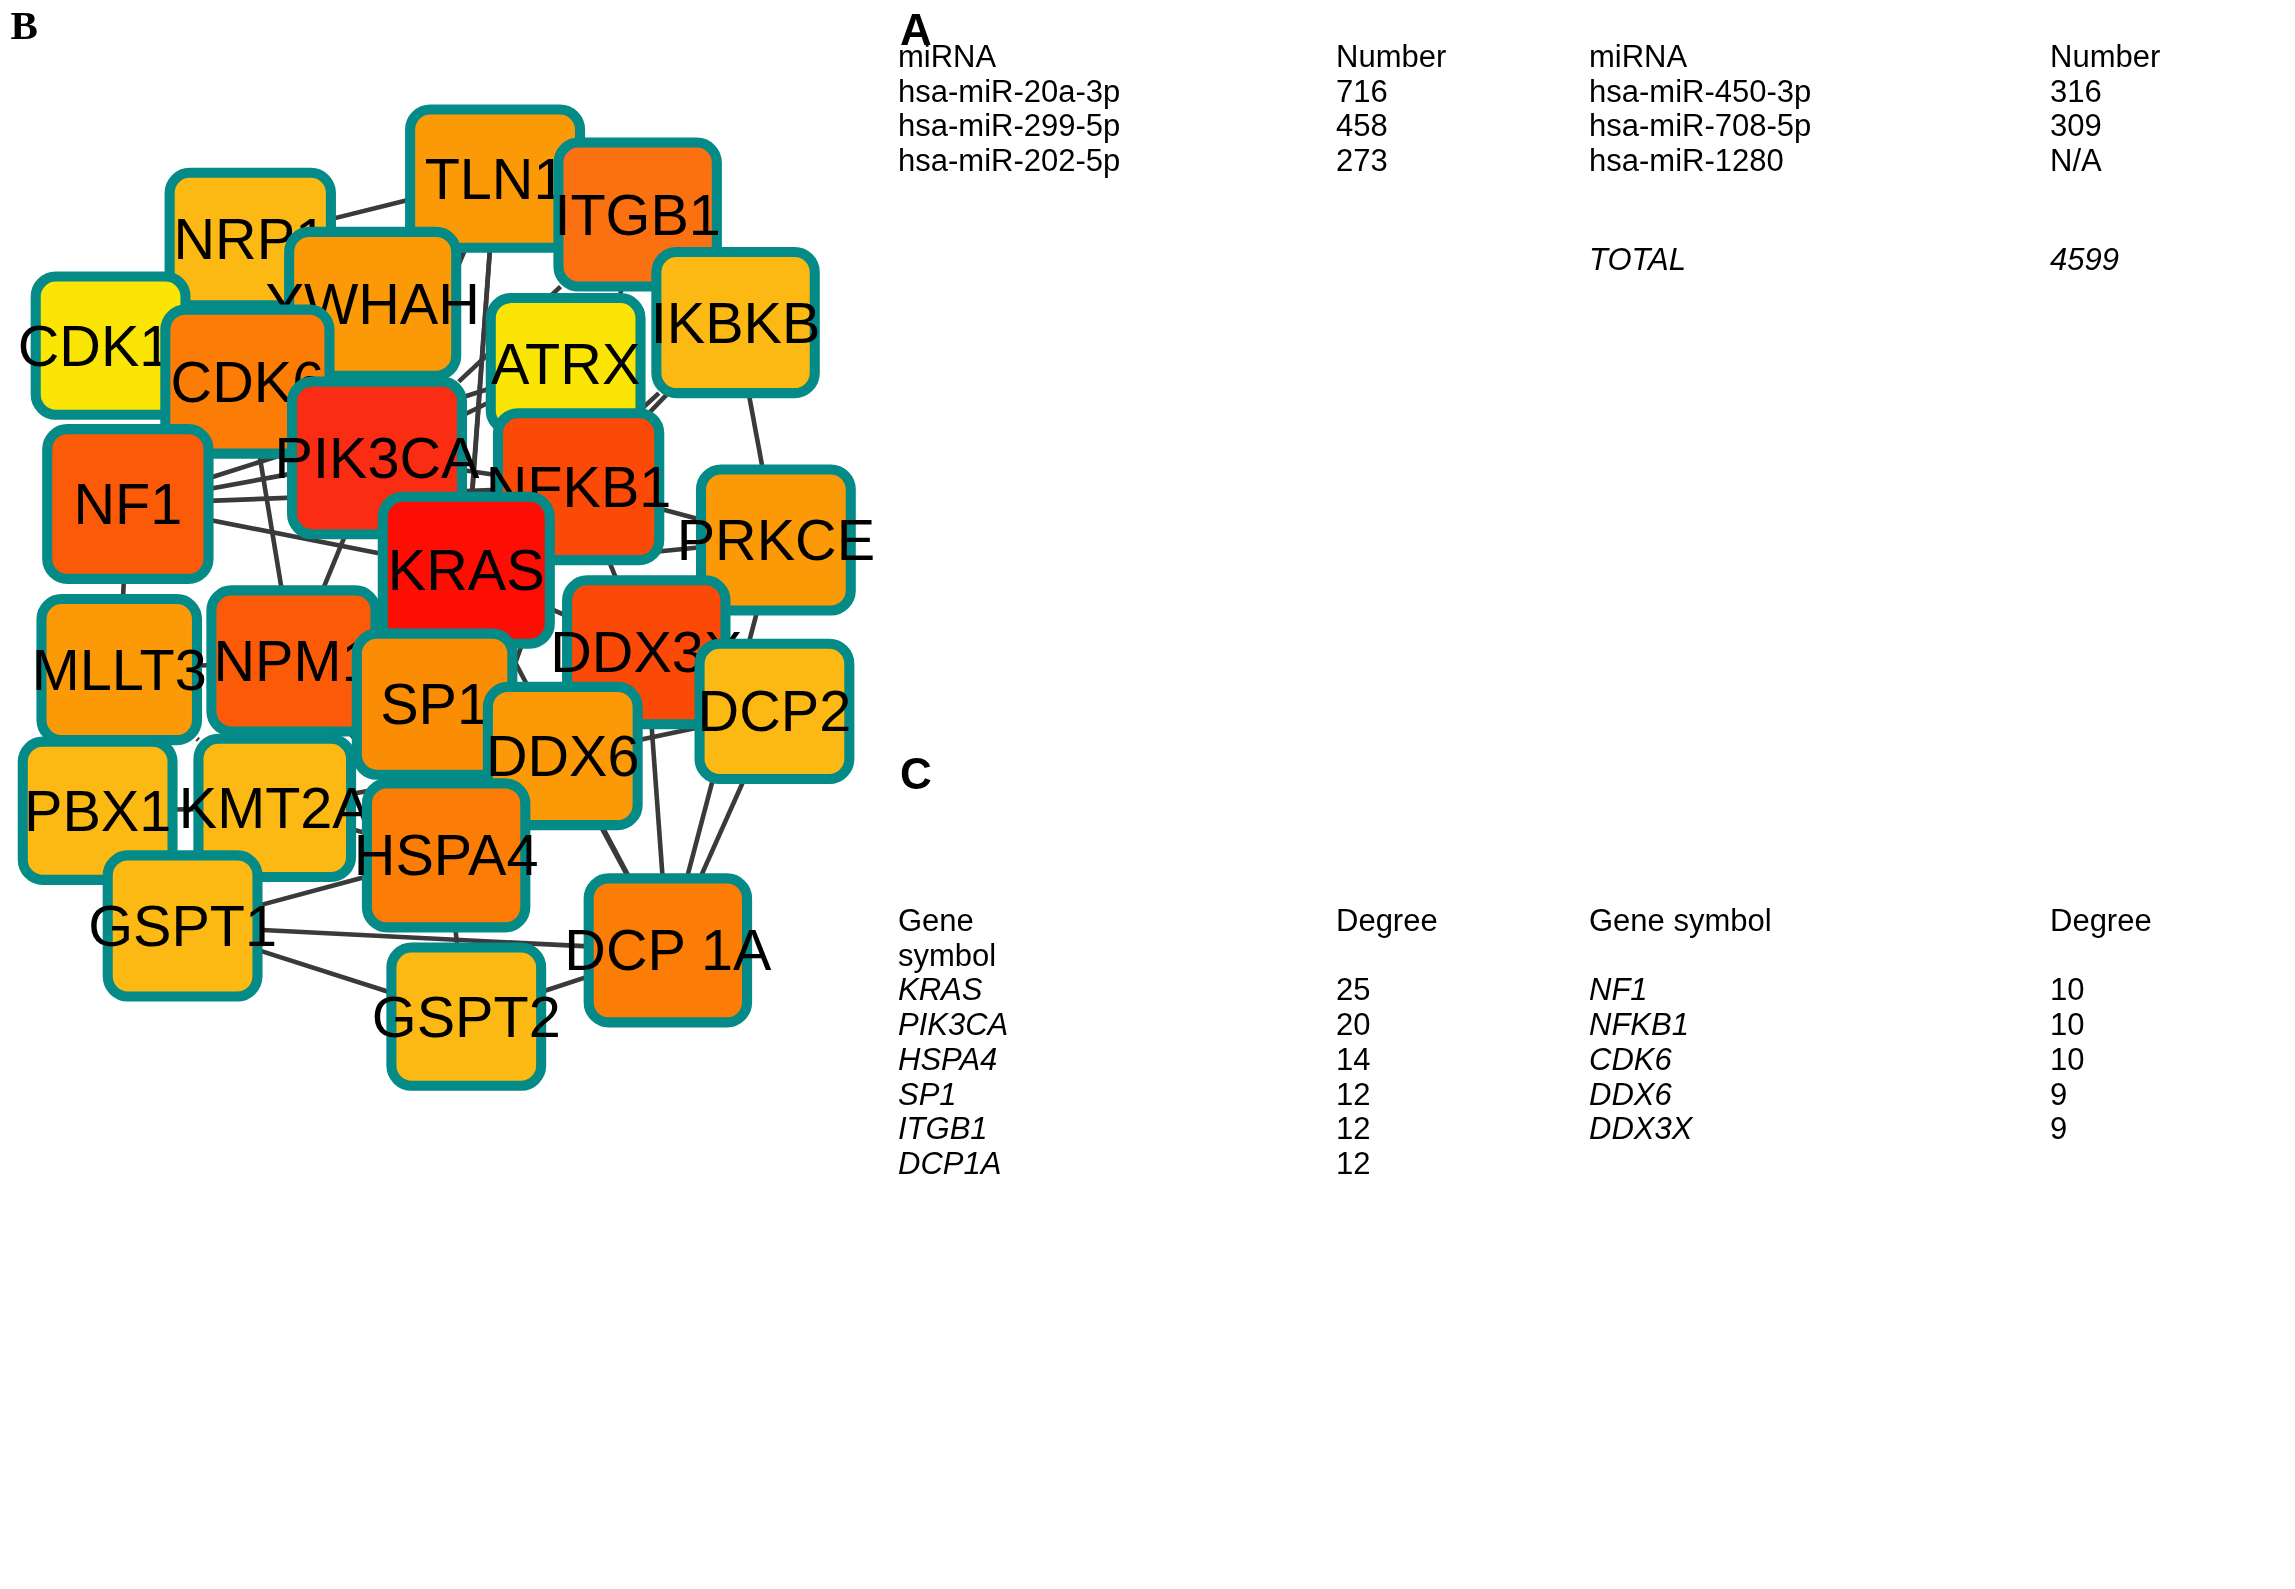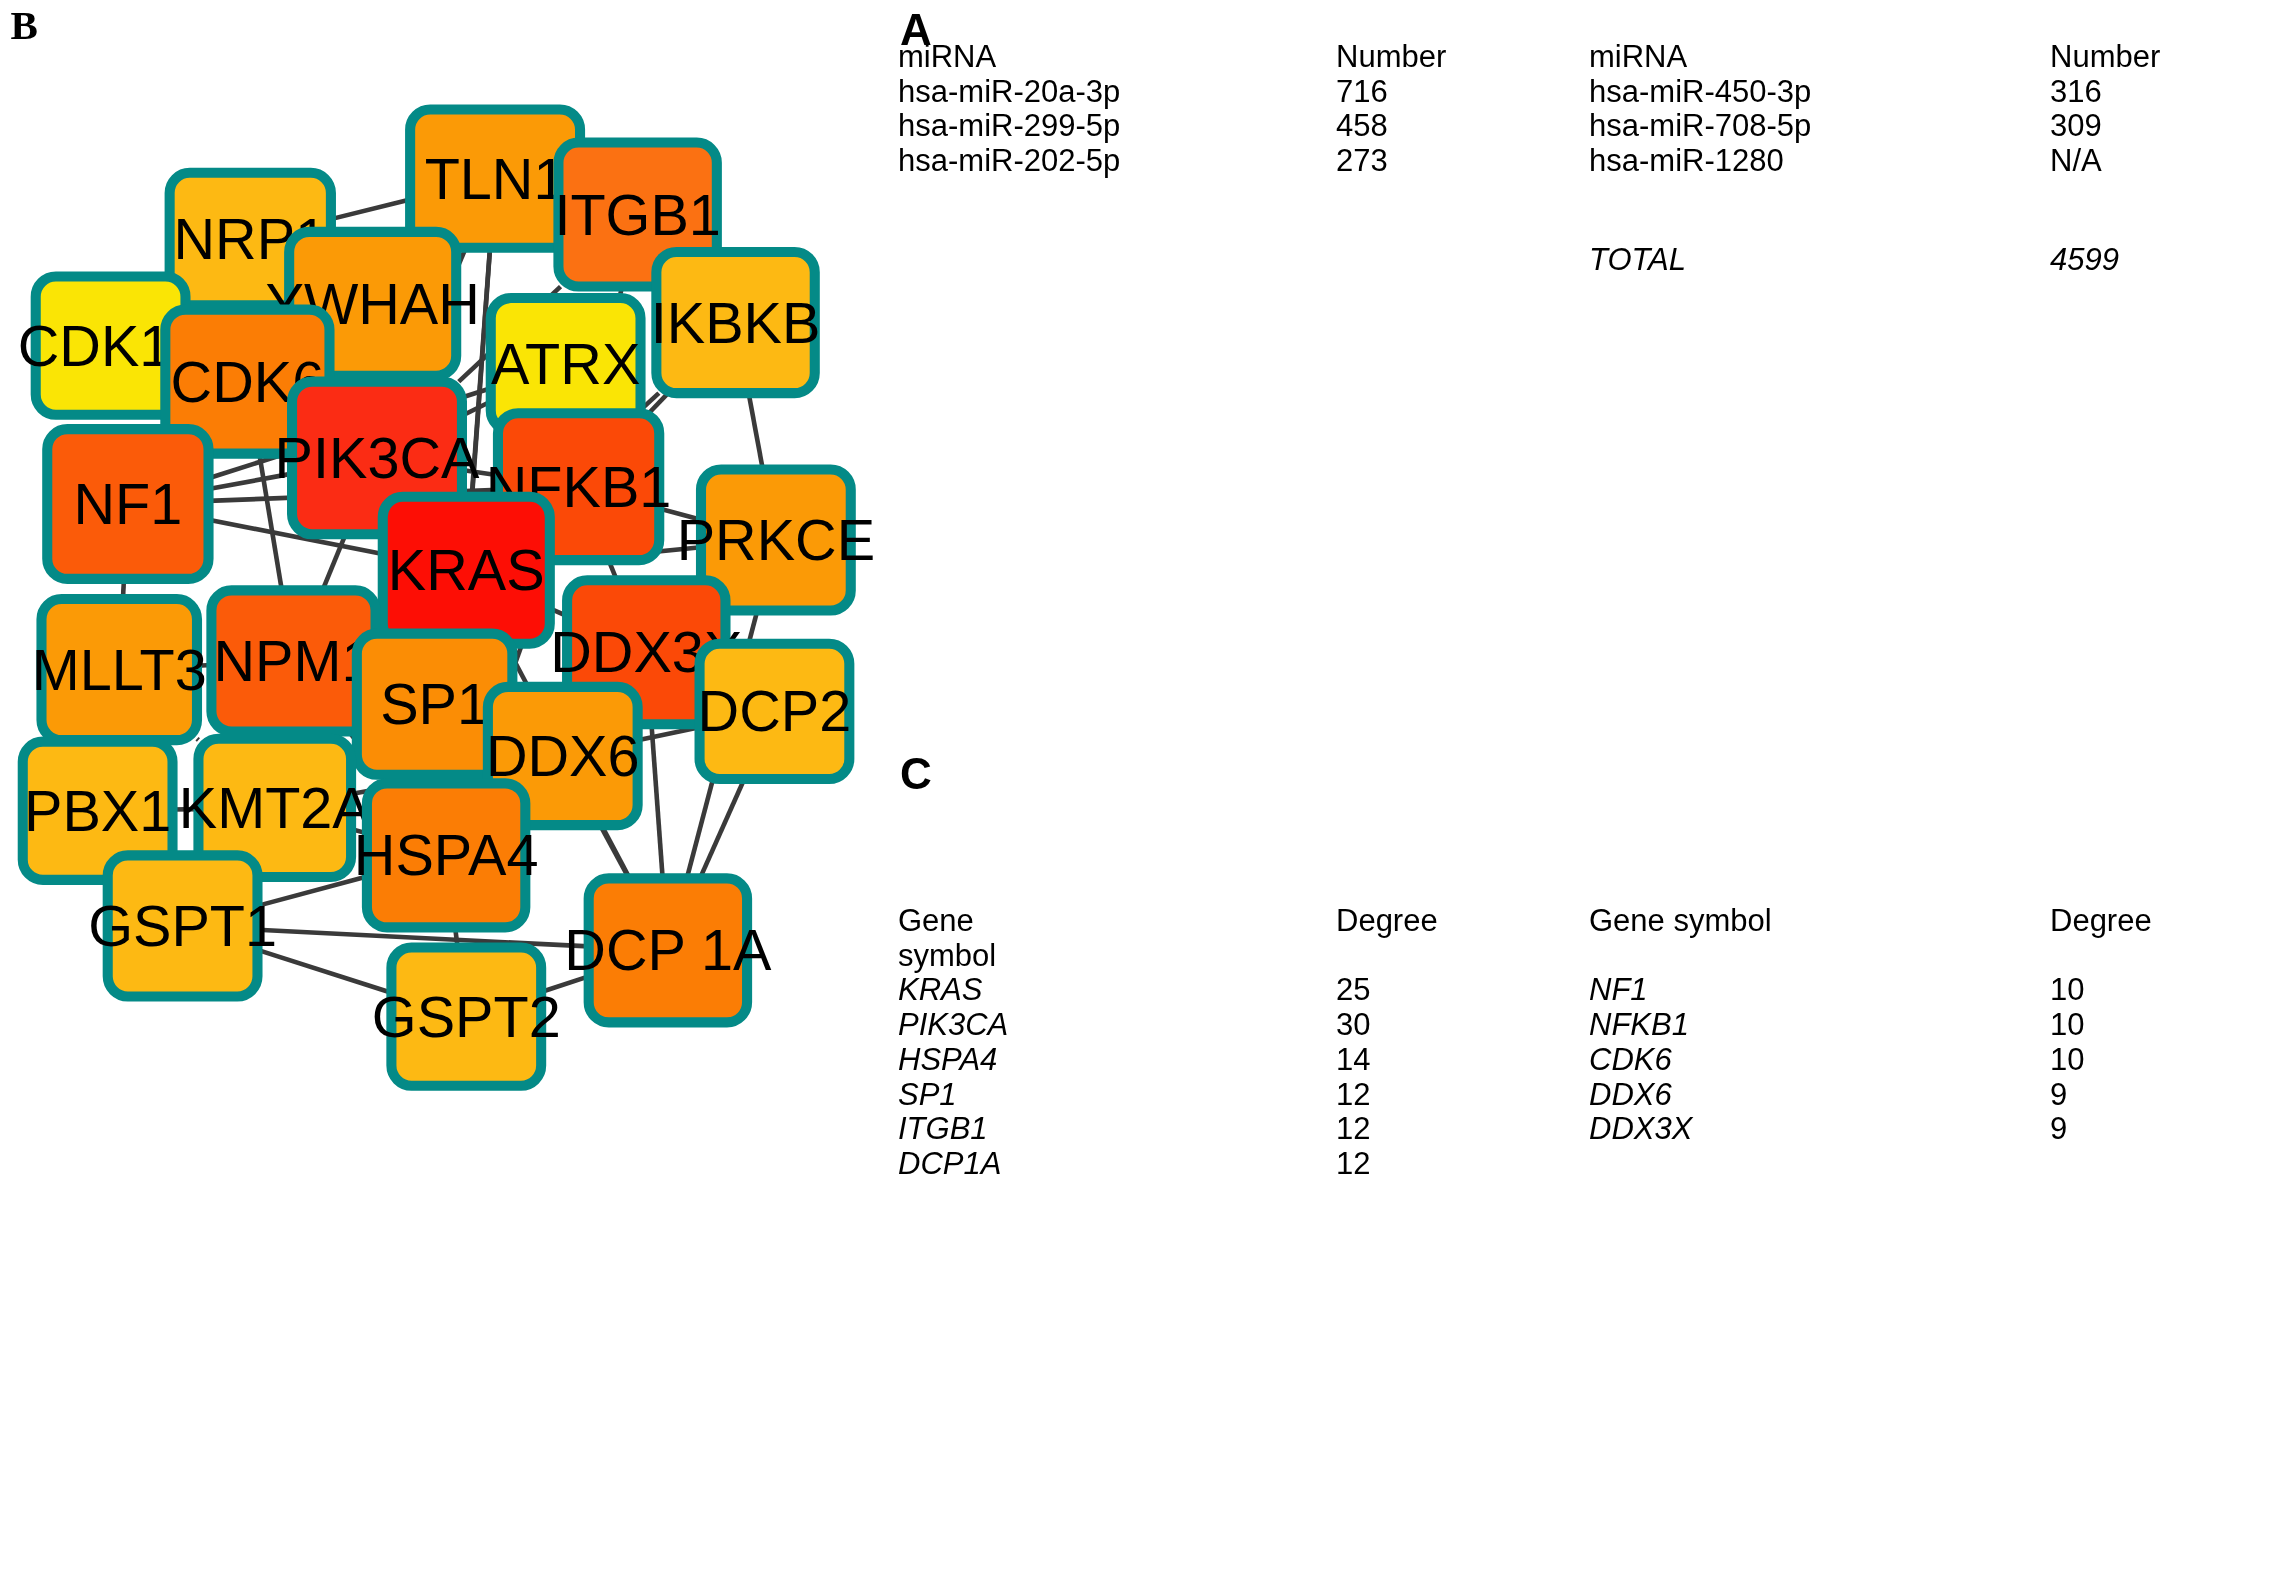--- a/index.html
+++ b/index.html
@@ -284,21 +284,21 @@
       <td colspan="4" style="height:0;padding:0;"></td>
     </tr>
     <tr class="data-row">
       <td class="cell gene">KRAS</td>
       <td class="cell">25</td>
       <td class="cell gene">NF1</td>
       <td class="cell">10</td>
     </tr>
     <tr class="data-row">
       <td class="cell gene">PIK3CA</td>
-      <td class="cell">30</td>
+      <td class="cell">20</td>
       <td class="cell gene">NFKB1</td>
       <td class="cell">10</td>
     </tr>
     <tr class="data-row">
       <td class="cell gene">HSPA4</td>
       <td class="cell">14</td>
       <td class="cell gene">CDK6</td>
       <td class="cell">10</td>
     </tr>
     <tr class="data-row">

